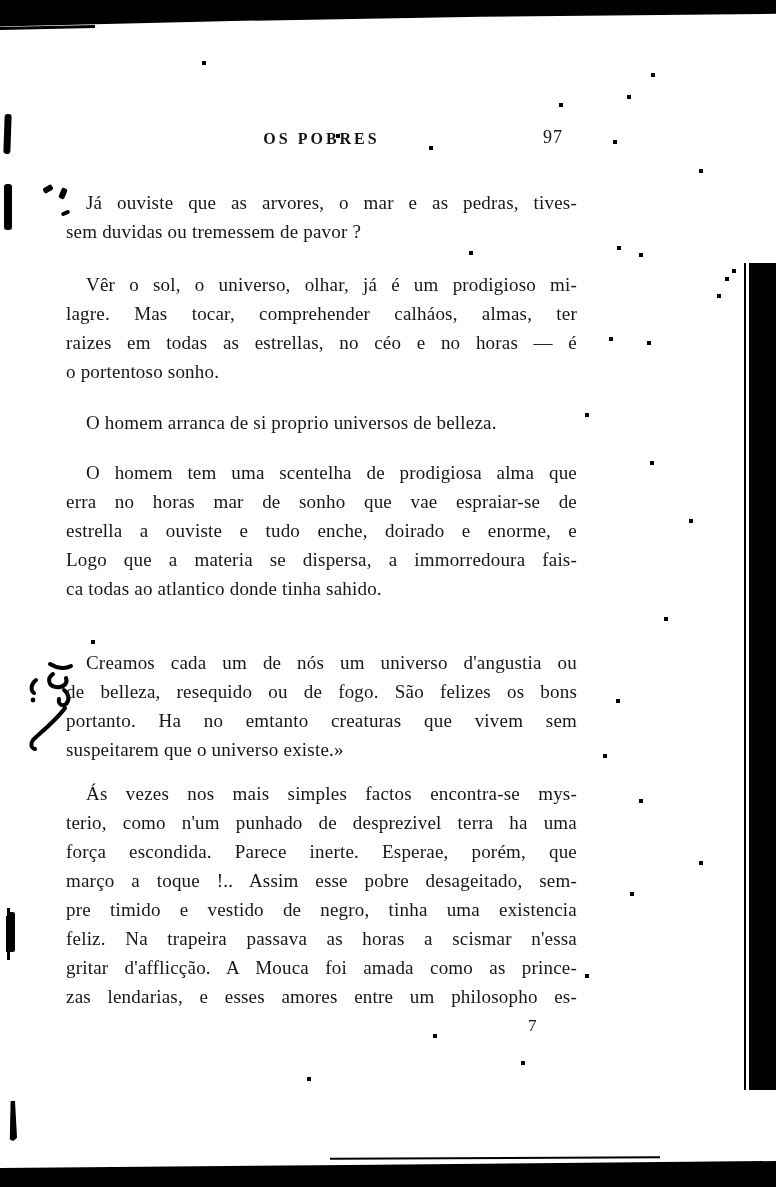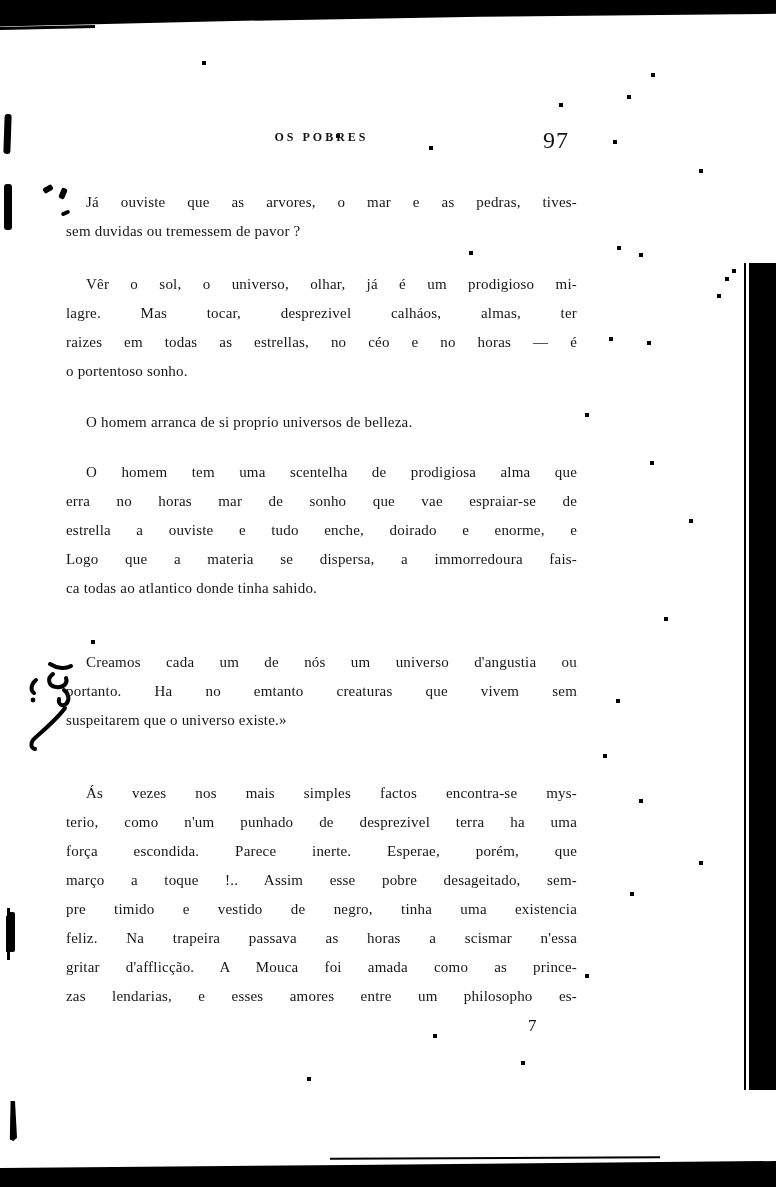--- a/index.html
+++ b/index.html
@@ -5,30 +5,30 @@
   html,body{margin:0;padding:0;}
   body{
     width:776px;height:1187px;position:relative;overflow:hidden;
     background:#ffffff;
     font-family:"Liberation Serif","DejaVu Serif",serif;
     color:#101010;
   }
   
   .hdr-title{
     position:absolute;left:66px;top:130px;width:511px;
-    text-align:center;font-size:12px;letter-spacing:3px;font-variant:small-caps;
+    text-align:center;font-size:16px;letter-spacing:3px;font-variant:small-caps;
     font-weight:bold;color:#141414;
   }
   .hdr-num{
-    position:absolute;left:543px;top:127px;font-size:24px;color:#141414;
+    position:absolute;left:543px;top:127px;font-size:18px;color:#141414;
     letter-spacing:1px;
   }
   .para{position:absolute;left:66px;width:511px;}
   .ln{
-    height:29px;line-height:29px;font-size:15px;color:#161616;
+    height:29px;line-height:29px;font-size:19px;color:#161616;
     letter-spacing:0.2px;white-space:normal;
   }
   .j{text-align:justify;text-align-last:justify;}
   .in{text-indent:20px;}
   .sig{
     position:absolute;left:528px;top:1016px;font-size:17px;color:#141414;
   }
   
   .top-bar{
     position:absolute;left:0;top:0;width:776px;height:30px;background:#000;
@@ -110,39 +110,40 @@
 <div class="hdr-title">OS POBRES</div>
 <div class="hdr-num">97</div>
 
 <div class="para" style="top:188px">
   <div class="ln j in">Já ouviste que as arvores, o mar e as pedras, tives-</div>
   <div class="ln">sem duvidas ou tremessem de pavor ?</div>
 </div>
 
 <div class="para" style="top:270px">
   <div class="ln j in">Vêr o sol, o universo, olhar, já é um prodigioso mi-</div>
-  <div class="ln j">lagre. Mas tocar, desprezivel calháos, almas, ter</div>
+  <div class="ln j">lagre. Mas tocar, comprehender calháos, almas, ter</div>
   <div class="ln j">raizes em todas as estrellas, no céo e no horas — é</div>
   <div class="ln">o portentoso sonho.</div>
 </div>
 
 <div class="para" style="top:408px">
   <div class="ln in">O homem arranca de si proprio universos de belleza.</div>
 </div>
 
 <div class="para" style="top:458px">
   <div class="ln j in">O homem tem uma scentelha de prodigiosa alma que</div>
   <div class="ln j">erra no horas mar de sonho que vae espraiar-se de</div>
   <div class="ln j">estrella a ouviste e tudo enche, doirado e enorme, e</div>
   <div class="ln j">Logo que a materia se dispersa, a immorredoura fais-</div>
   <div class="ln">ca todas ao atlantico donde tinha sahido.</div>
 </div>
 
 <div class="para" style="top:648px">
   <div class="ln j in">Creamos cada um de nós um universo d'angustia ou</div>
+  <div class="ln j">de belleza, resequido ou de fogo. São felizes os bons</div>
   <div class="ln j">portanto. Ha no emtanto creaturas que vivem sem</div>
   <div class="ln">suspeitarem que o universo existe.»</div>
 </div>
 
 <div class="para" style="top:779px">
   <div class="ln j in">Ás vezes nos mais simples factos encontra-se mys-</div>
   <div class="ln j">terio, como n'um punhado de desprezivel terra ha uma</div>
   <div class="ln j">força escondida. Parece inerte. Esperae, porém, que</div>
   <div class="ln j">março a toque !.. Assim esse pobre desageitado, sem-</div>
   <div class="ln j">pre timido e vestido de negro, tinha uma existencia</div>

